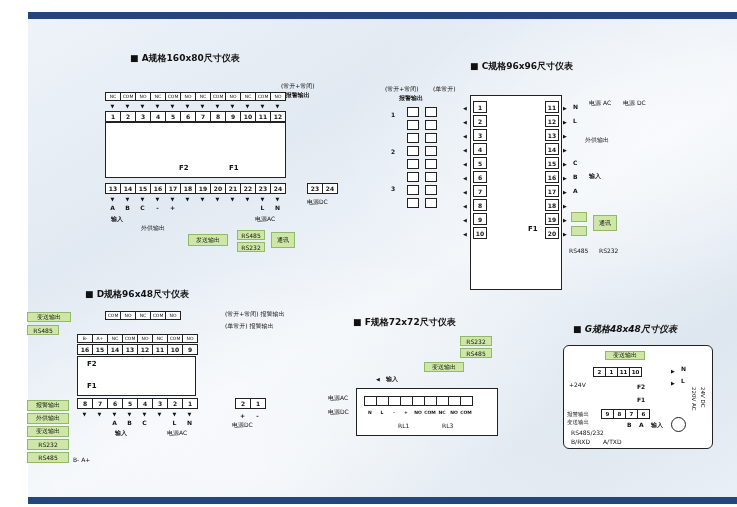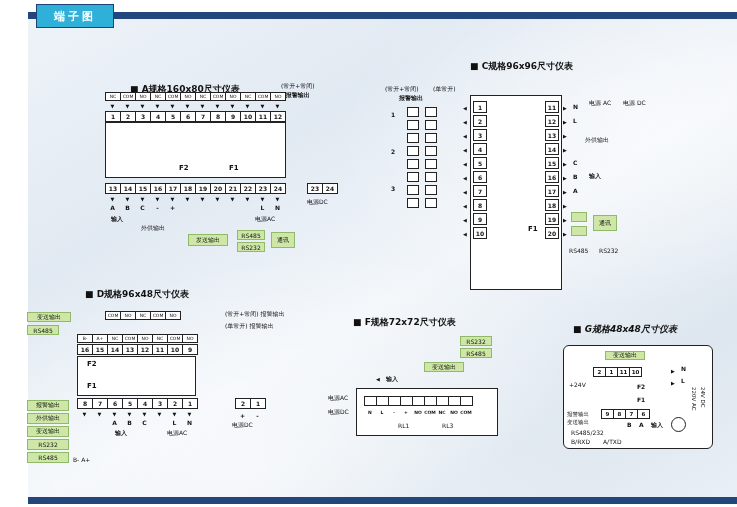--- a/index.html
+++ b/index.html
@@ -45,26 +45,23 @@
 </head>
 <body>
 
 <div class="canvas">
   <div class="content">
     <div class="swoosh s1"></div>
     <div class="swoosh s2"></div>
   </div>
   <div class="top-band"></div>
   <div class="bottom-band"></div>
-  <div class="title-chip">
-    <span>端子图</span>
-  </div>
 
   <div class="sec" style="left:95px;top:52px;width:250px;height:215px;">
-    <div class="sec-title" style="left:35px;top:0;margin-top:31px;">■ A规格160x80尺寸仪表</div>
+    <div class="sec-title" style="left:35px;top:0;">■ A规格160x80尺寸仪表</div>
     <div class="note" style="left:186px;top:30px;text-align:center;">
       <div>(常开+常闭)</div>
       <div class="bold">报警输出</div>
     </div>
     <div class="row" style="left:10px;top:40px;">
         <div class="lblcell">
           <span>NC</span>
         </div>
         <div class="lblcell">
           <span>COM</span>

